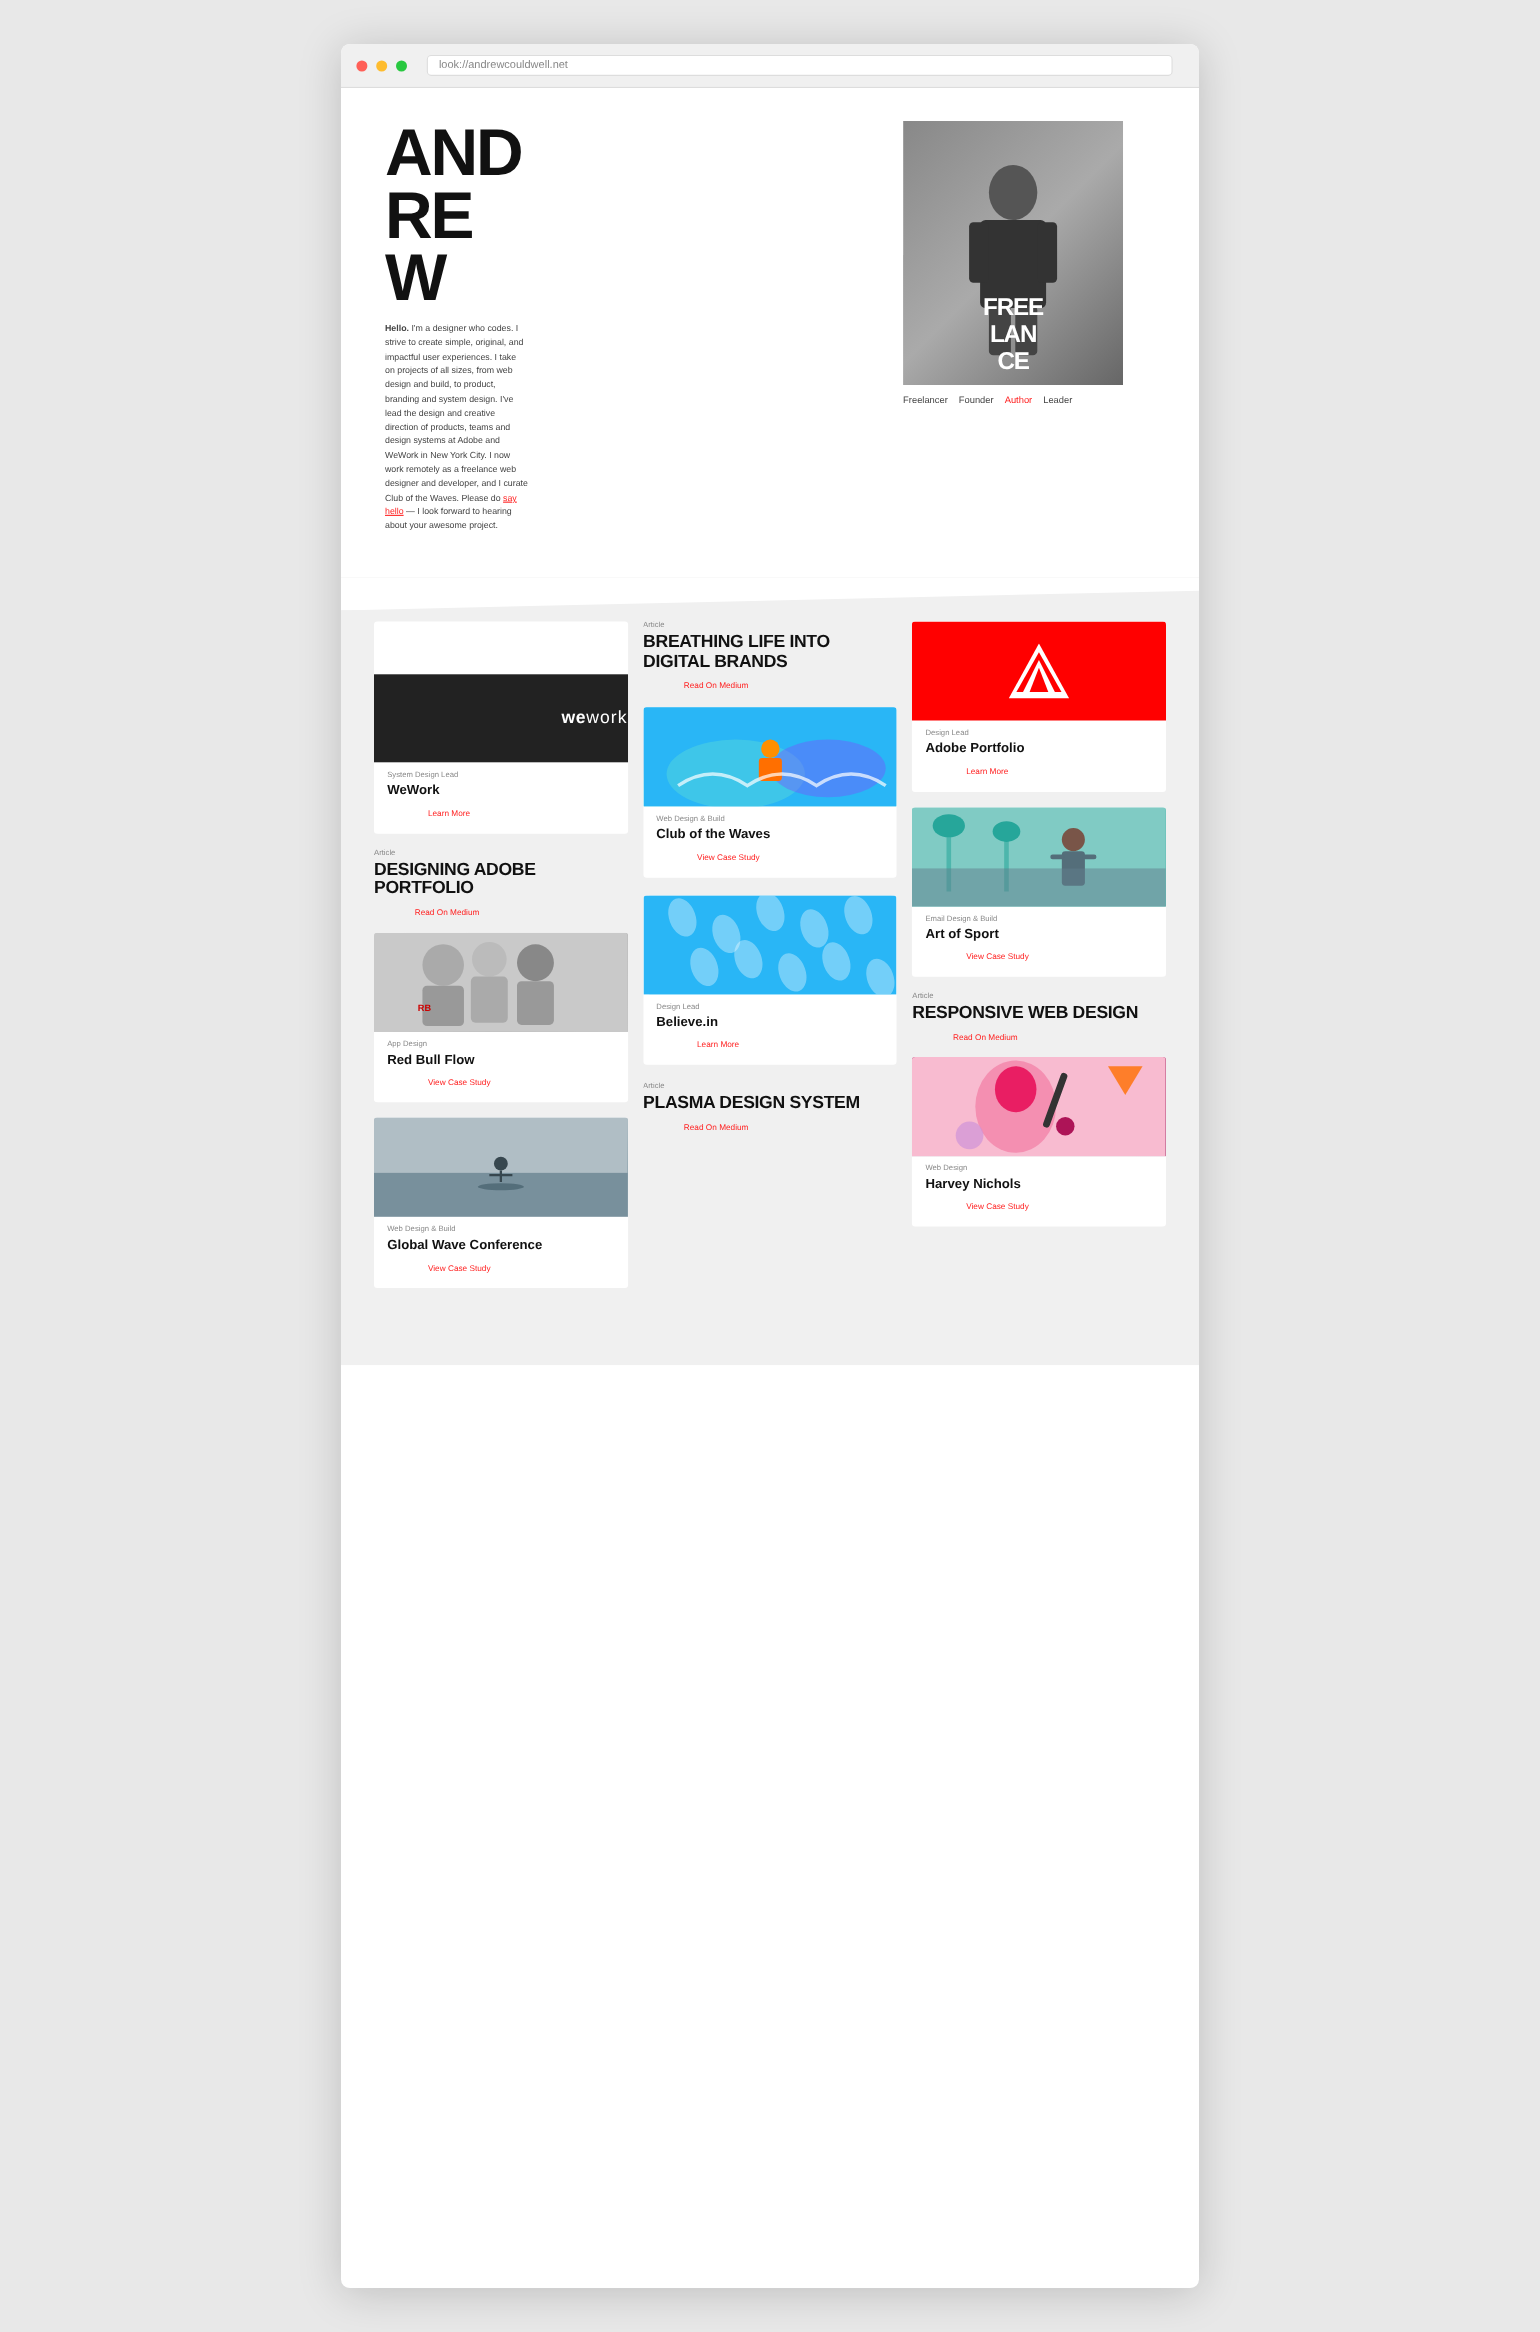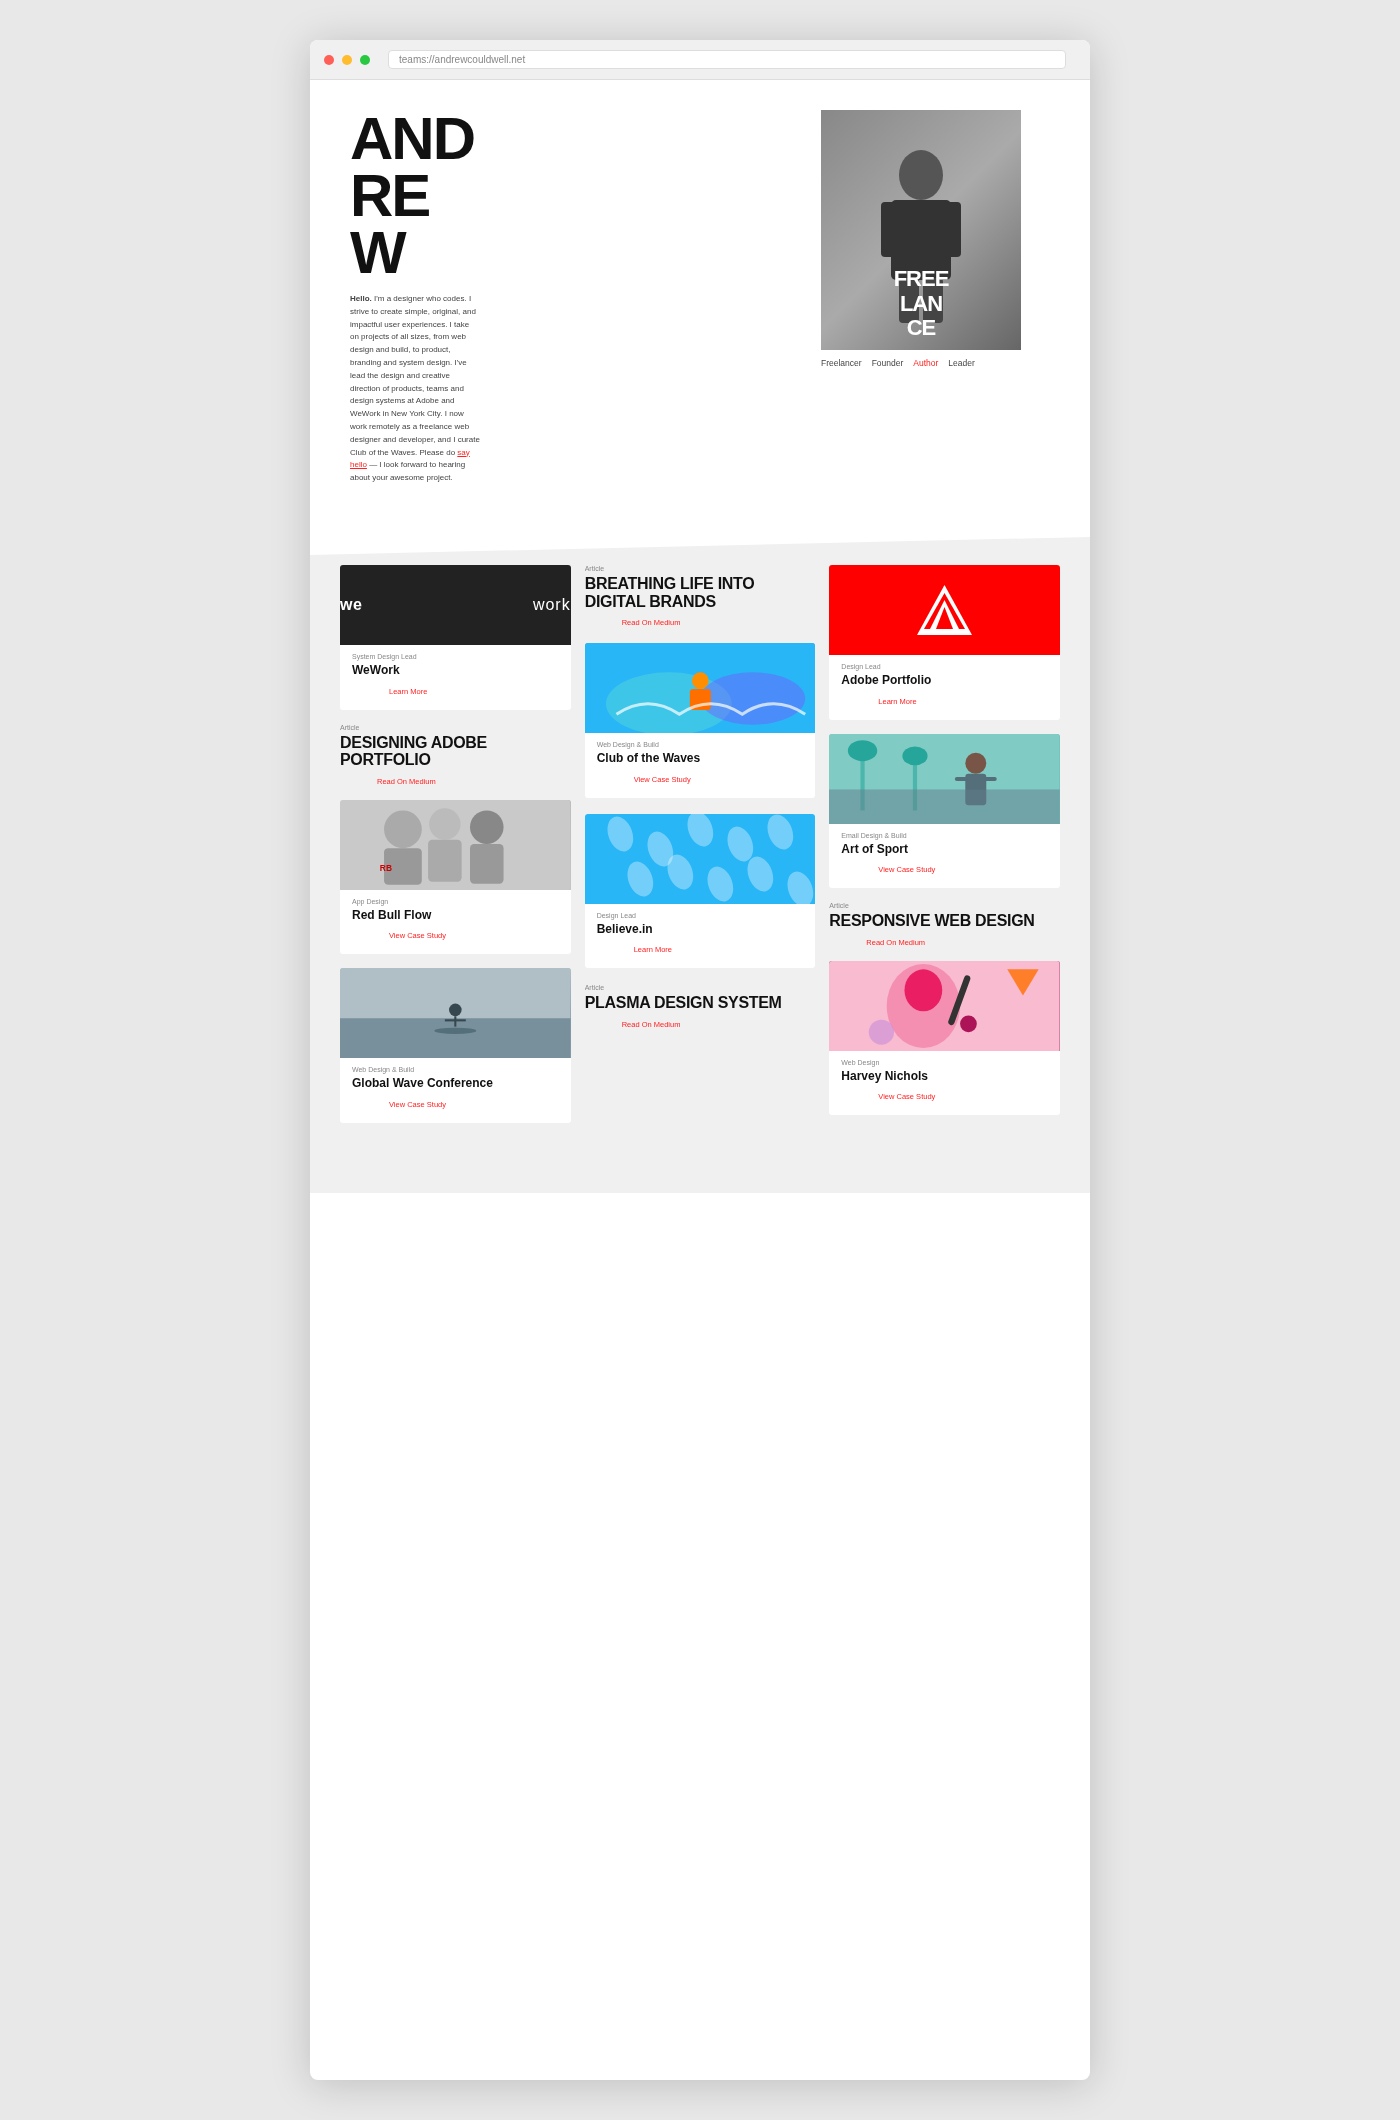--- a/index.html
+++ b/index.html
@@ -141,25 +141,26 @@
       background: #fff;
       border-radius: 3px;
       overflow: hidden;
       padding-bottom: 14px;
     }
     .card-img-wework {
       background: #222;
       height: 80px;
       display: flex;
       align-items: center;
-      justify-content: space-between;
+      justify-content: flex-end;
       color: #fff;
       font-size: 18px;
       font-weight: 700;
       letter-spacing: 1px;
+      margin-top: 48px;
     }
     .card-img-adobe {
       background: #ff0000;
       height: 90px;
       display: flex;
       align-items: center;
       justify-content: center;
     }
     .card-img-surf {
       background: linear-gradient(135deg, #4fc3f7 0%, #b39ddb 50%, #f48fb1 100%);
@@ -237,21 +238,21 @@
   </style>
 </head>
 <body>
 
 <div class="browser-window">
 
   <div class="browser-chrome">
     <div class="dot dot-red"></div>
     <div class="dot dot-yellow"></div>
     <div class="dot dot-green"></div>
-    <div class="address-bar">teams://andrewcouldwell.net</div>
+    <div class="address-bar">look://andrewcouldwell.net</div>
   </div>
 
 
   <div class="hero">
     <div class="hero-layout">
       <div class="hero-left">
         <div class="hero-name">
           <div>AND</div>
           <div>RE</div>
           <div>W</div>

